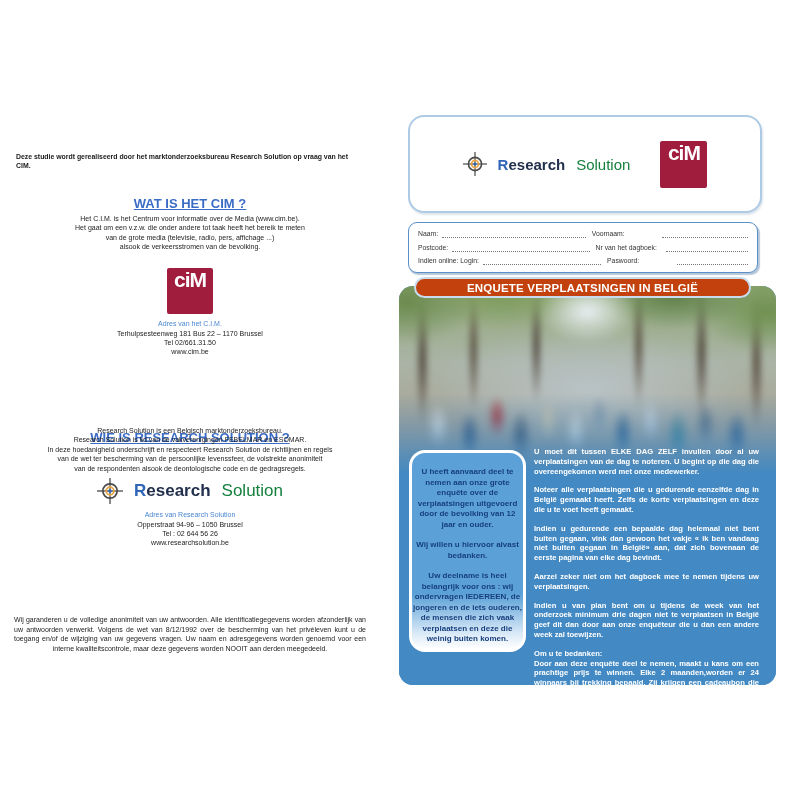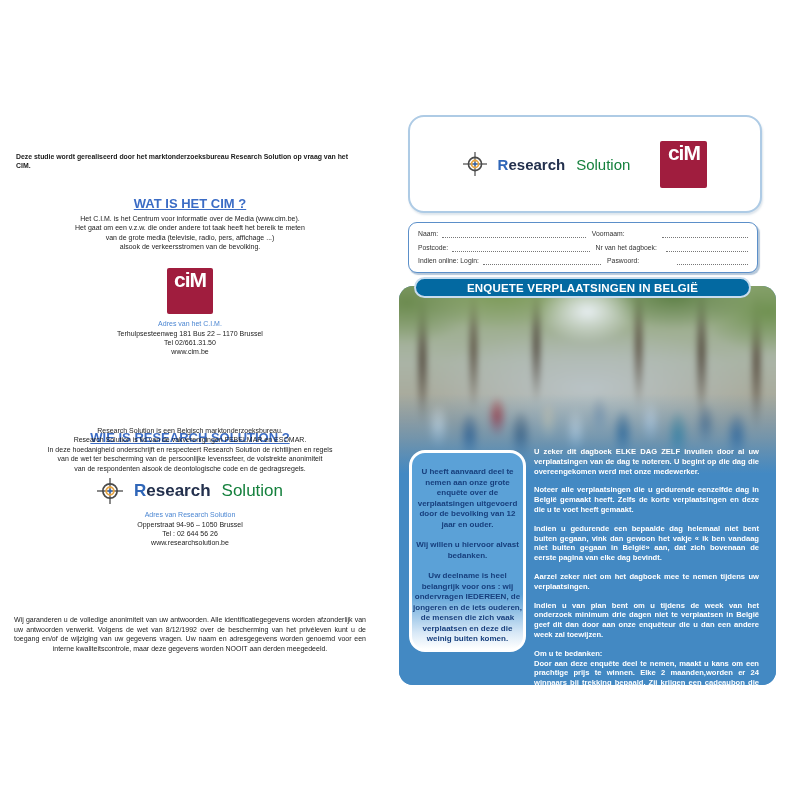--- a/index.html
+++ b/index.html
@@ -30,21 +30,21 @@
              box-shadow:1px 2px 2px rgba(120,150,180,.25);}
   .cim-box-hd{width:47px;height:47px;font-size:21px;border-radius:2px;}
   .rp-form{left:408px;top:222px;width:350px;height:51px;border:1.5px solid #5b8fc9;border-radius:9px;
            background:#fff;box-shadow:1.5px 2px 1px rgba(90,130,170,.45);
            padding:5px 9px;box-sizing:border-box;display:flex;flex-direction:column;justify-content:space-between;}
   .form-row{display:flex;align-items:flex-end;font-size:6.8px;color:#333;line-height:12px;}
   .fr-label-l{white-space:nowrap;}
   .fr-dots-l{flex:1.25;border-bottom:1px dotted #777;margin:0 6px 2px 4px;}
   .fr-label-r{white-space:nowrap;width:66px;}
   .fr-dots-r{flex:0.75;border-bottom:1px dotted #777;margin:0 0 2px 4px;}
-  .rp-banner{left:414px;top:277px;width:337px;height:21px;background:#0369a1;border:2px solid #c8dcee;
+  .rp-banner{left:414px;top:277px;width:337px;height:21px;background:#c2410c;border:2px solid #c8dcee;
              border-radius:11px;z-index:3;display:flex;align-items:center;justify-content:center;
              color:#fff;font-weight:bold;font-size:11.5px;letter-spacing:.2px;box-sizing:border-box;}
   .rp-photo{left:399px;top:286px;width:377px;height:399px;border-radius:14px;overflow:hidden;
             background:#4389c3;z-index:1;}
   .photo-art{position:absolute;left:-8px;top:-8px;right:-8px;height:240px;filter:blur(3px);
     background-image:
       radial-gradient(70px 45px at 50% 14%, #e8eff2 0%, rgba(232,239,242,0) 70%),
       radial-gradient(100px 60px at 4% 10%, #6b8a4e 0%, rgba(107,138,78,0) 70%),
       radial-gradient(120px 55px at 28% 6%, #7c9a58 0%, rgba(124,154,88,0) 70%),
       radial-gradient(110px 50px at 72% 7%, #5d7f46 0%, rgba(93,127,70,0) 70%),
@@ -184,21 +184,21 @@
     <div class="photo-fade"></div>
   </div>
 
   <div class="abs rp-leftbox">
     <p>U heeft aanvaard deel te nemen aan onze grote enquête over de verplaatsingen uitgevoerd door de bevolking van 12 jaar en ouder.</p>
     <p style="font-weight:800;">Wij willen u hiervoor alvast bedanken.</p>
     <p style="margin-bottom:0;"><span>Uw deelname is heel belangrijk voor ons : wij ondervragen </span><span class="nb" style="font-weight:800;">IEDEREEN,</span><span> de jongeren en de iets ouderen, de mensen die zich vaak verplaatsen en deze die weinig buiten komen.</span></p>
   </div>
 
   <div class="abs rp-info">
-    <p><span>U zeker dit dagboek </span><span class="nb">ELKE DAG ZELF</span><span> invullen door al uw verplaatsingen van de dag te noteren. U begint op die dag die overeengekomen werd met onze medewerker.</span></p>
+    <p><span>U moet dit tussen </span><span class="nb">ELKE DAG ZELF</span><span> invullen door al uw verplaatsingen van de dag te noteren. U begint op die dag die overeengekomen werd met onze medewerker.</span></p>
     <p>Noteer alle verplaatsingen die u gedurende eenzelfde dag in België gemaakt heeft. Zelfs de korte verplaatsingen en deze die u te voet heeft gemaakt.</p>
     <p>Indien u gedurende een bepaalde dag helemaal niet bent buiten gegaan, vink dan gewoon het vakje « ik ben vandaag niet buiten gegaan in België» aan, dat zich bovenaan de eerste pagina van elke dag bevindt.</p>
     <p>Aarzel zeker niet om het dagboek mee te nemen tijdens uw verplaatsingen.</p>
     <p>Indien u van plan bent om u tijdens de week van het onderzoek  minimum drie dagen niet te verplaatsen in België geef dit dan door aan onze enquêteur die u dan een andere week zal toewijzen.</p>
     <p style="margin-bottom:0;">Om u te bedanken:</p>
     <p>Door aan deze enquête deel te nemen, maakt u kans om een prachtige prijs te winnen. Elke 2 maanden,worden er 24 winnaars bij trekking bepaald. Zij krijgen een cadeaubon die varieert tussen 20 € en 250 €.</p>
   </div>
 
 </div>
 

